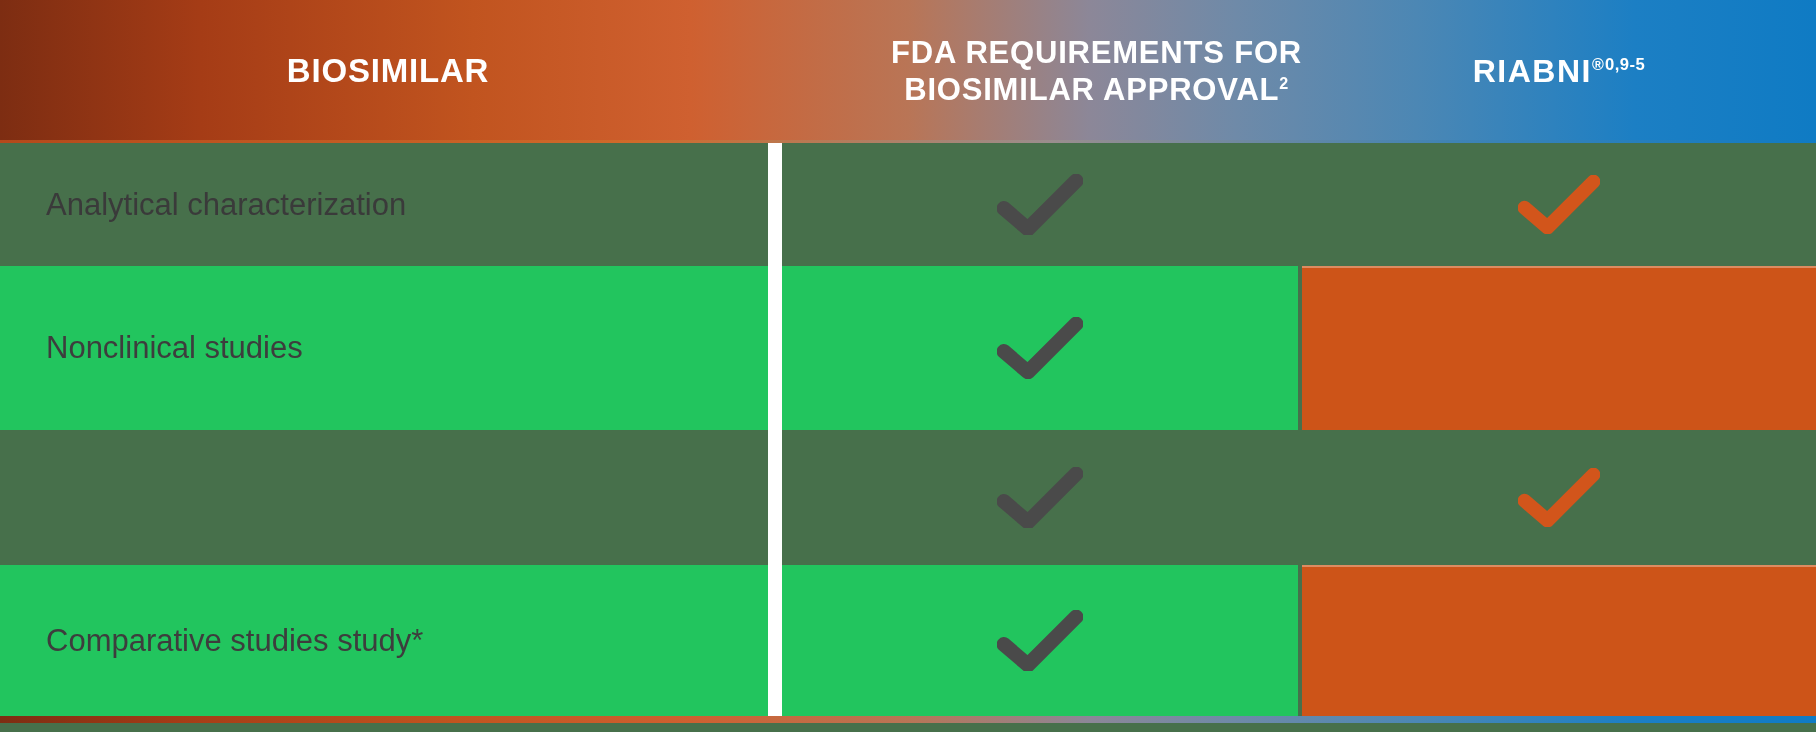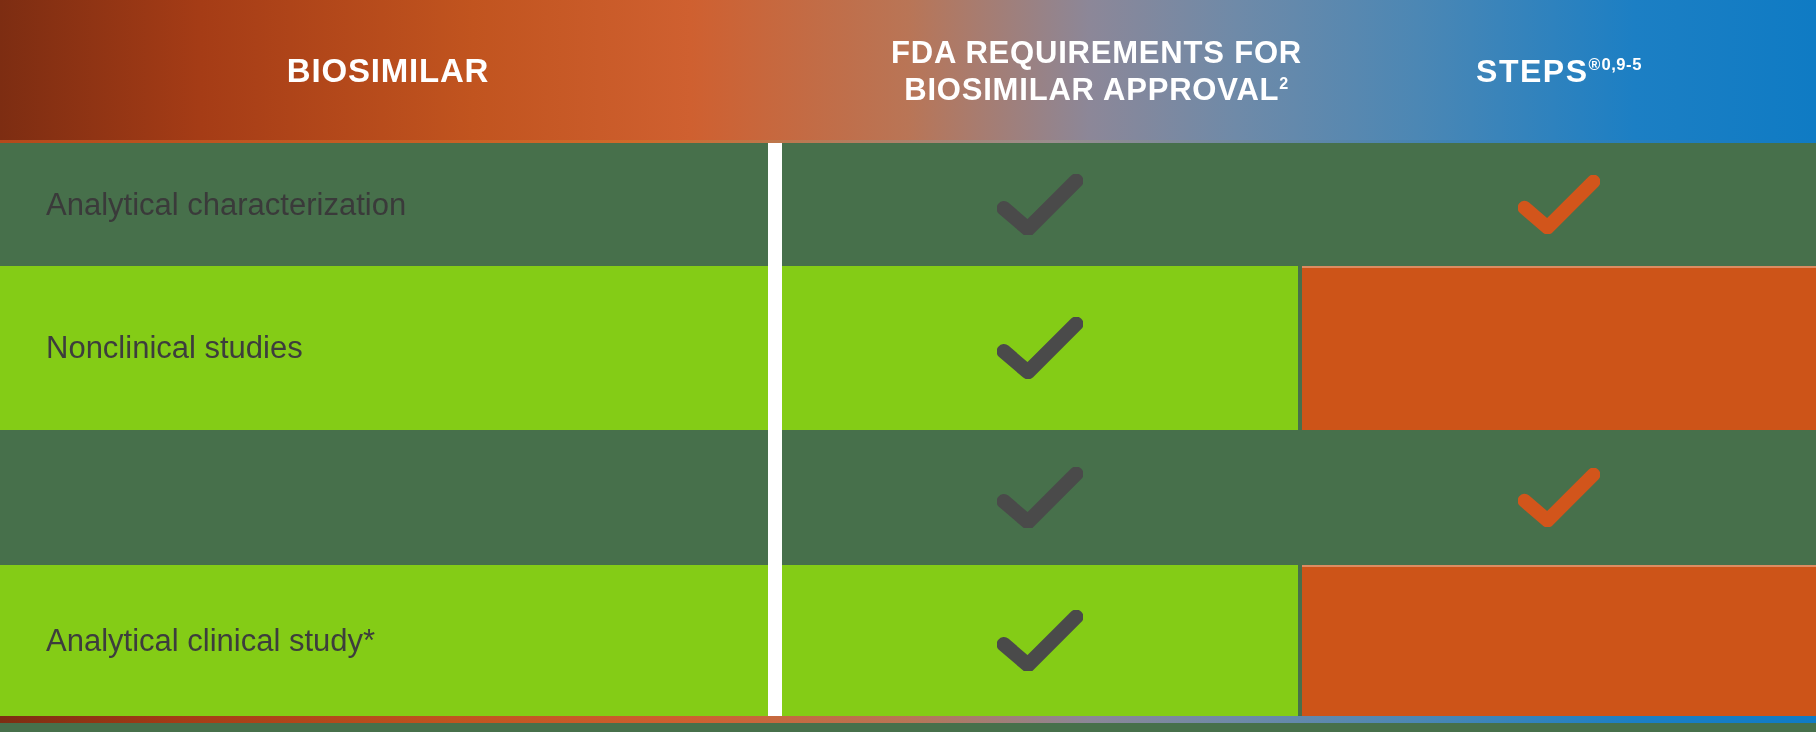--- a/index.html
+++ b/index.html
@@ -56,21 +56,21 @@
 
   
   .row{ position:absolute; left:0; width:1816px; }
   .cell{ position:absolute; top:0; height:100%; }
 
   
   .col-label { left:0px;    width:768px; }
   .col-fda   { left:782px;  width:516px; }
   .col-riabni{ left:1302px; width:514px; }
 
-  .bg-light  { background:#84cc16; }
+  .bg-light  { background:#22c55e; }
   .bg-green  { background:transparent; }  
   .bg-orange { background:#cd5418; }
 
   .label{
     display:flex; align-items:center; height:100%;
     padding-left:46px;
     font-size:31px;
     color:#3d3d3d;
   }
   .label.on-green{ color:#3a3a3a; }
@@ -127,21 +127,21 @@
 
     <div class="hcell c2">
       <div>
         <span>FDA REQUIREMENTS FOR</span><br>
         <span>BIOSIMILAR APPROVAL</span><sup>2</sup>
       </div>
     </div>
 
     <div class="hcell c3">
       <div>
-        <span class="brand">STEPS</span><span class="reg">®</span><sup>0,9-5</sup>
+        <span class="brand">RIABNI</span><span class="reg">®</span><sup>0,9-5</sup>
       </div>
     </div>
   </div>
 
   <div id="rows-host">
       <div class="row" style="top: 143px; height: 123px;">
         <div class="cell col-label bg-green">
           <div class="label on-green">Analytical characterization</div>
         </div>
         <div class="cell col-fda bg-green">
@@ -186,21 +186,21 @@
         <div class="cell col-riabni bg-green">
           <div class="checkwrap">
             <svg class="check" width="82" height="59.04" viewBox="0 0 100 72">
               <path d="M8 40 L36 64 L92 8" fill="none" stroke="#d2551b" stroke-width="17" stroke-linecap="round" stroke-linejoin="round"></path>
             </svg>
           </div>
         </div>
       </div>
       <div class="row" style="top: 565px; height: 151px;">
         <div class="cell col-label bg-light">
-          <div class="label">Analytical clinical study*</div>
+          <div class="label">Comparative studies study*</div>
         </div>
         <div class="cell col-fda bg-light">
           <div class="checkwrap">
             <svg class="check" width="86" height="61.919999999999995" viewBox="0 0 100 72">
               <path d="M8 40 L36 64 L92 8" fill="none" stroke="#4a4a4a" stroke-width="17" stroke-linecap="round" stroke-linejoin="round"></path>
             </svg>
           </div>
         </div>
         <div class="cell col-riabni bg-orange">
           <div class="hair"></div>

